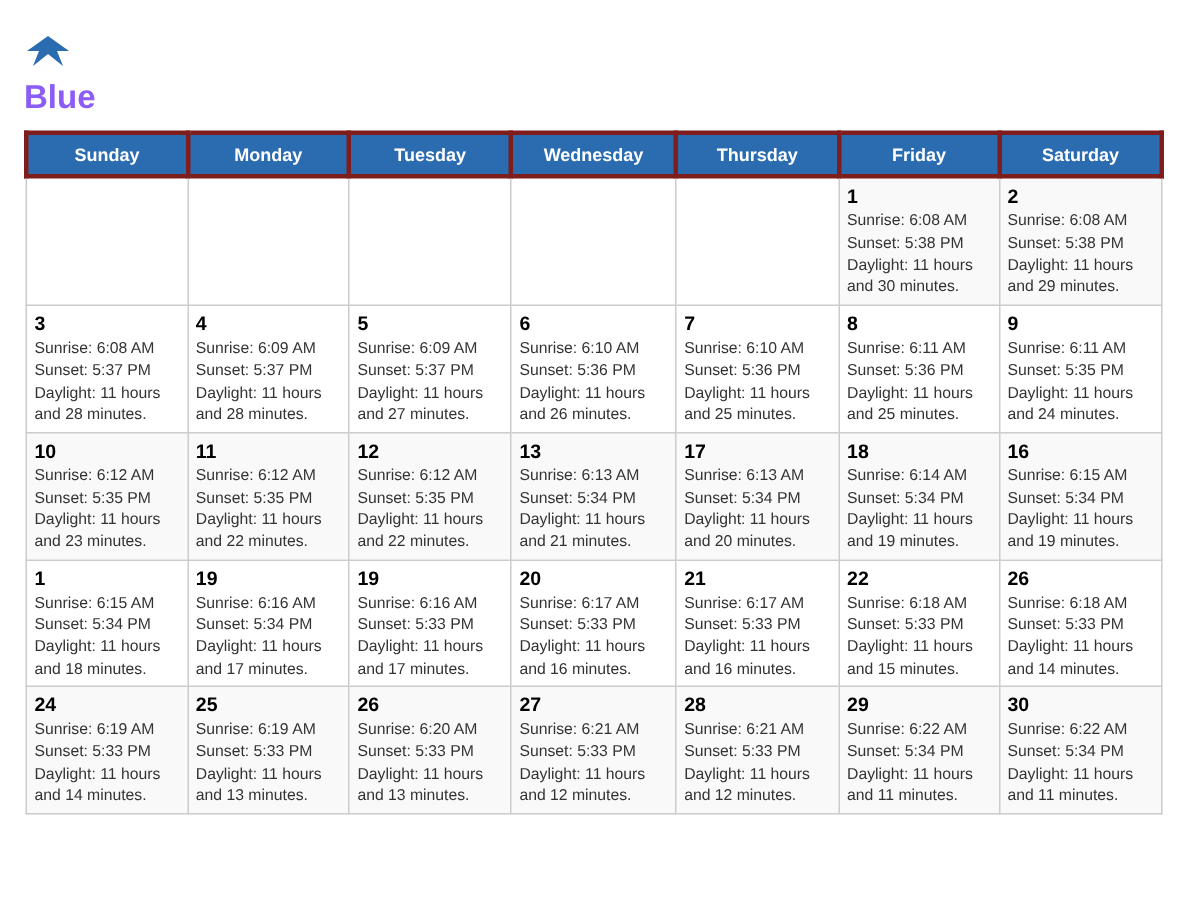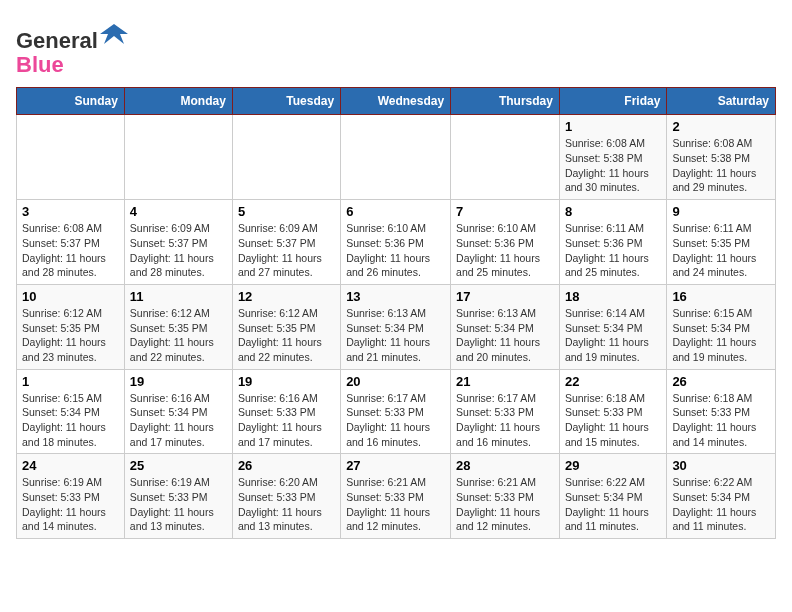--- a/index.html
+++ b/index.html
@@ -20,21 +20,21 @@
       display: flex;
       align-items: center;
       margin-top: 4px;
     }
     .logo-text {
       font-size: 22px;
       font-weight: bold;
       line-height: 1.1;
     }
     .logo-text span.general { color: #333; }
-    .logo-text span.blue { color: #ec4899; margin-top: 20px; }
+    .logo-text span.blue { color: #8b5cf6; margin-top: 20px; }
     .logo-icon {
       width: 28px;
       height: 28px;
       margin-left: 2px;
     }
     .title-block {
       text-align: right;
     }
     .main-title {
       font-size: 36px;
@@ -46,25 +46,25 @@
       color: #444;
     }
     table {
       width: 100%;
       border-collapse: collapse;
       font-size: 11px;
     }
     thead tr th {
       background-color: #2b6cb0;
       color: #fff;
-      text-align: right;
+      text-align: center;
       padding: 6px 6px;
       font-size: 12px;
       font-weight: bold;
-      border: 1px solid #7f1d1d;
+      border: 3px solid #7f1d1d;
     }
     tbody tr td {
       border: 1px solid #ccc;
       vertical-align: top;
       padding: 4px 5px;
       height: 80px;
       width: 113px;
       background: #fff;
     }
     tbody tr:nth-child(odd) td {
@@ -85,21 +85,21 @@
       background: #fff !important;
     }
   </style>
 </head>
 <body>
 
 <div class="header-area">
   <div class="logo">
     <div>
       <div class="logo-text">
-        <span class="general">General</span><svg class="logo-icon" viewBox="0 0 28 28" xmlns="http://www.w3.org/2000/svg">
+        <svg class="logo-icon" viewBox="0 0 28 28" xmlns="http://www.w3.org/2000/svg">
             <polygon points="14,4 28,14 20,14 24,24 14,16 4,24 8,14 0,14" fill="#2b6cb0"></polygon>
           </svg><br>
         <span class="blue">Blue</span>
       </div>
     </div>
   </div>
   <div class="title-block">
     <div class="main-title"></div>
     <div class="subtitle"></div>
   </div>

